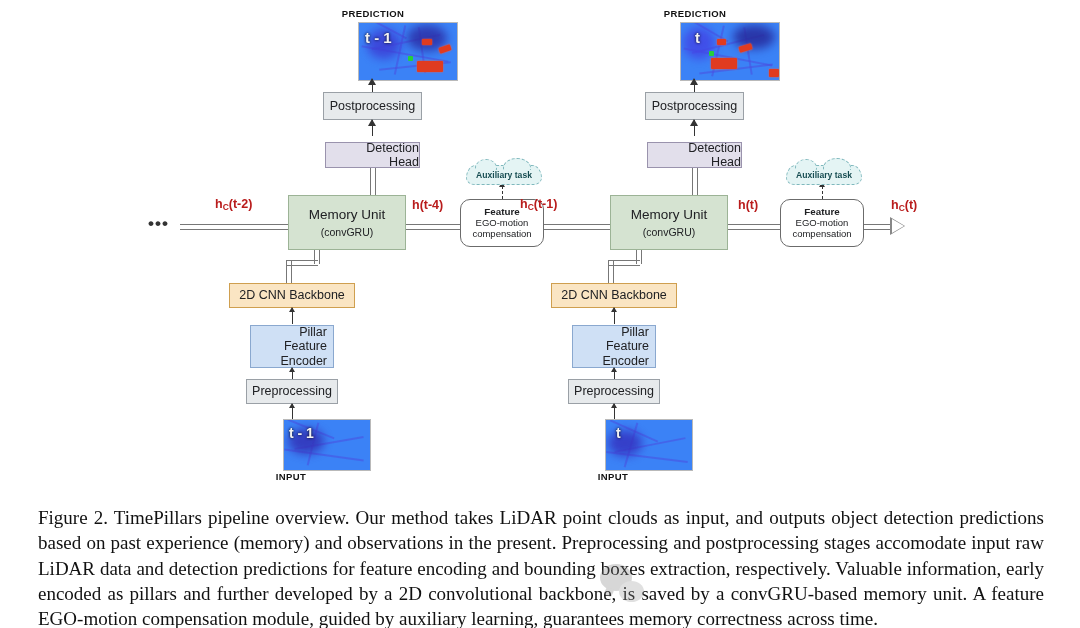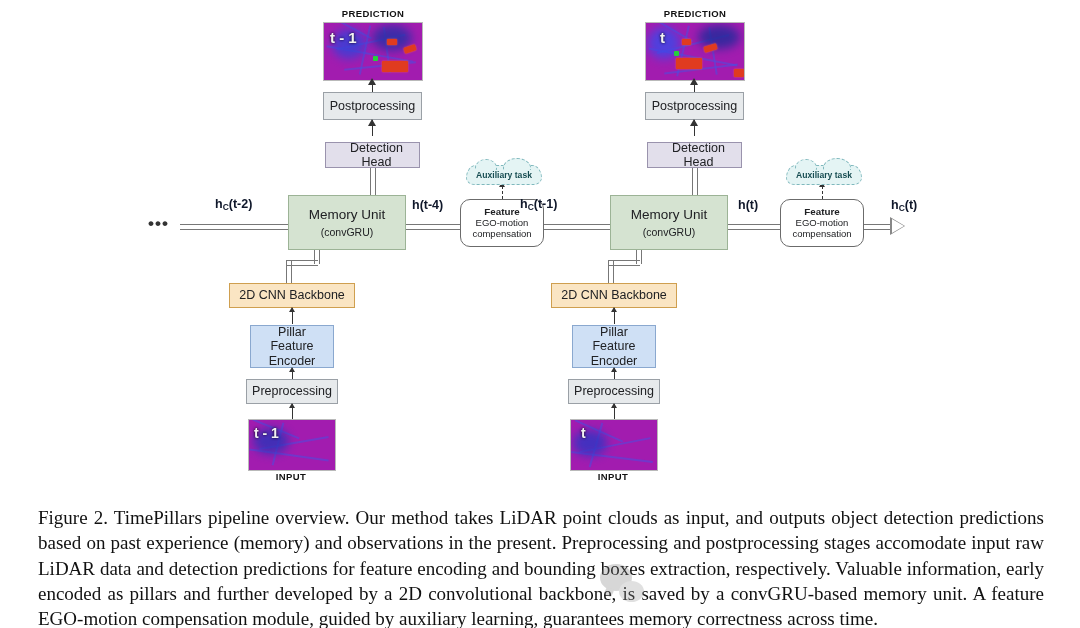--- a/index.html
+++ b/index.html
@@ -5,37 +5,37 @@
   html,body{margin:0;padding:0;}
   body{
     width:1080px;height:628px;
     background:#ffffff;
     font-family:"Liberation Sans", sans-serif;
     position:relative;
     overflow:hidden;
     color:#1a1a1a;
   }
   #figure{position:absolute;left:0;top:0;width:1080px;height:500px;}
-  .node{position:absolute;box-sizing:border-box;display:flex;align-items:center;justify-content:center;text-align:center;line-height:1.15;}
+  .node{position:absolute;box-sizing:border-box;display:flex;align-items:center;justify-content:center;text-align:right;line-height:1.15;}
 
   
   .blk-grey{background:#e7eaec;border:1px solid #9aa0a6;color:#202124;font-size:12.5px;}
   .blk-lav{background:#e2dfeb;border:1px solid #9a93ad;color:#202124;font-size:12.5px;padding-left:8px;}
   .blk-blue{background:#cfe0f5;border:1px solid #8aa8cf;color:#202124;font-size:12.5px;}
   .blk-orange{background:#fae5c3;border:1px solid #cf9f4f;color:#202124;font-size:12.5px;}
   .blk-green{background:#d5e3d1;border:1px solid #9cb396;color:#202124;}
   .blk-round{background:#ffffff;border:1px solid #6b6b6b;border-radius:10px;color:#202124;font-size:9.5px;flex-direction:column;}
   .blk-round b{font-size:9.8px;font-weight:bold;display:block;}
 
   .mem-title{font-size:13.5px;}
   .mem-sub{font-size:10.5px;}
   .memwrap{flex-direction:column;gap:3px;}
 
   
-  .lidar{position:absolute;background:#a21caf;border:1px solid #b9b9b9;overflow:hidden;}
+  .lidar{position:absolute;background:#3b82f6;border:1px solid #b9b9b9;overflow:hidden;margin-left:35px;}
   .lidar .lbl{position:absolute;color:#f2f2f2;font-weight:bold;z-index:6;text-shadow:0 0 3px #000;}
   .lidar .glow{position:absolute;border-radius:50%;filter:blur(5px);opacity:.85;}
   .lidar .streak{position:absolute;background:#4a4fe0;opacity:.55;}
   .lidar .box{position:absolute;background:#e03b20;border-radius:1px;box-shadow:0 0 2px #ff5a36;}
   .lidar .gbox{position:absolute;background:#25d03a;border-radius:1px;}
 
   .caplbl{position:absolute;font-size:9.5px;font-weight:bold;letter-spacing:.4px;color:#111;text-align:center;}
 
   
   .dbl-h{position:absolute;height:4px;border-top:1px solid #777;border-bottom:1px solid #777;}
@@ -43,21 +43,21 @@
   .sgl-v{position:absolute;width:0;border-left:1.3px solid #333;}
   .arrow-up{position:absolute;width:0;height:0;border-left:4.5px solid transparent;border-right:4.5px solid transparent;border-bottom:7px solid #333;}
   .arrow-up-sm{position:absolute;width:0;height:0;border-left:3.5px solid transparent;border-right:3.5px solid transparent;border-bottom:5.5px solid #333;}
   .dash-v{position:absolute;width:0;border-left:1.2px dashed #333;}
 
   
   .tri-hollow{position:absolute;width:0;height:0;border-top:9px solid transparent;border-bottom:9px solid transparent;border-left:15px solid #888;}
   .tri-hollow-in{position:absolute;width:0;height:0;border-top:7px solid transparent;border-bottom:7px solid transparent;border-left:12px solid #fff;}
 
   
-  .hlabel{position:absolute;font-size:12.5px;font-weight:bold;color:#0f172a;white-space:nowrap;}
+  .hlabel{position:absolute;font-size:12.5px;font-weight:bold;color:#b91c1c;white-space:nowrap;}
   .hlabel sub{font-size:8.5px;font-weight:bold;vertical-align:-2px;}
 
   .dots{position:absolute;font-size:17px;font-weight:bold;color:#333;letter-spacing:1px;}
 
   
   .cloud{position:absolute;background:#e4f4f4;border:1.2px dashed #7fb8bd;border-radius:14px 14px 12px 12px / 18px 18px 10px 10px;
          display:flex;align-items:center;justify-content:center;font-size:8.6px;font-weight:bold;color:#174d52;}
   .cloud:before,.cloud:after{content:"";position:absolute;background:#e4f4f4;border:1.2px dashed #7fb8bd;border-radius:50%;}
   .cloud:before{width:20px;height:16px;left:8px;top:-7px;}
   .cloud:after{width:26px;height:18px;right:10px;top:-8px;}

